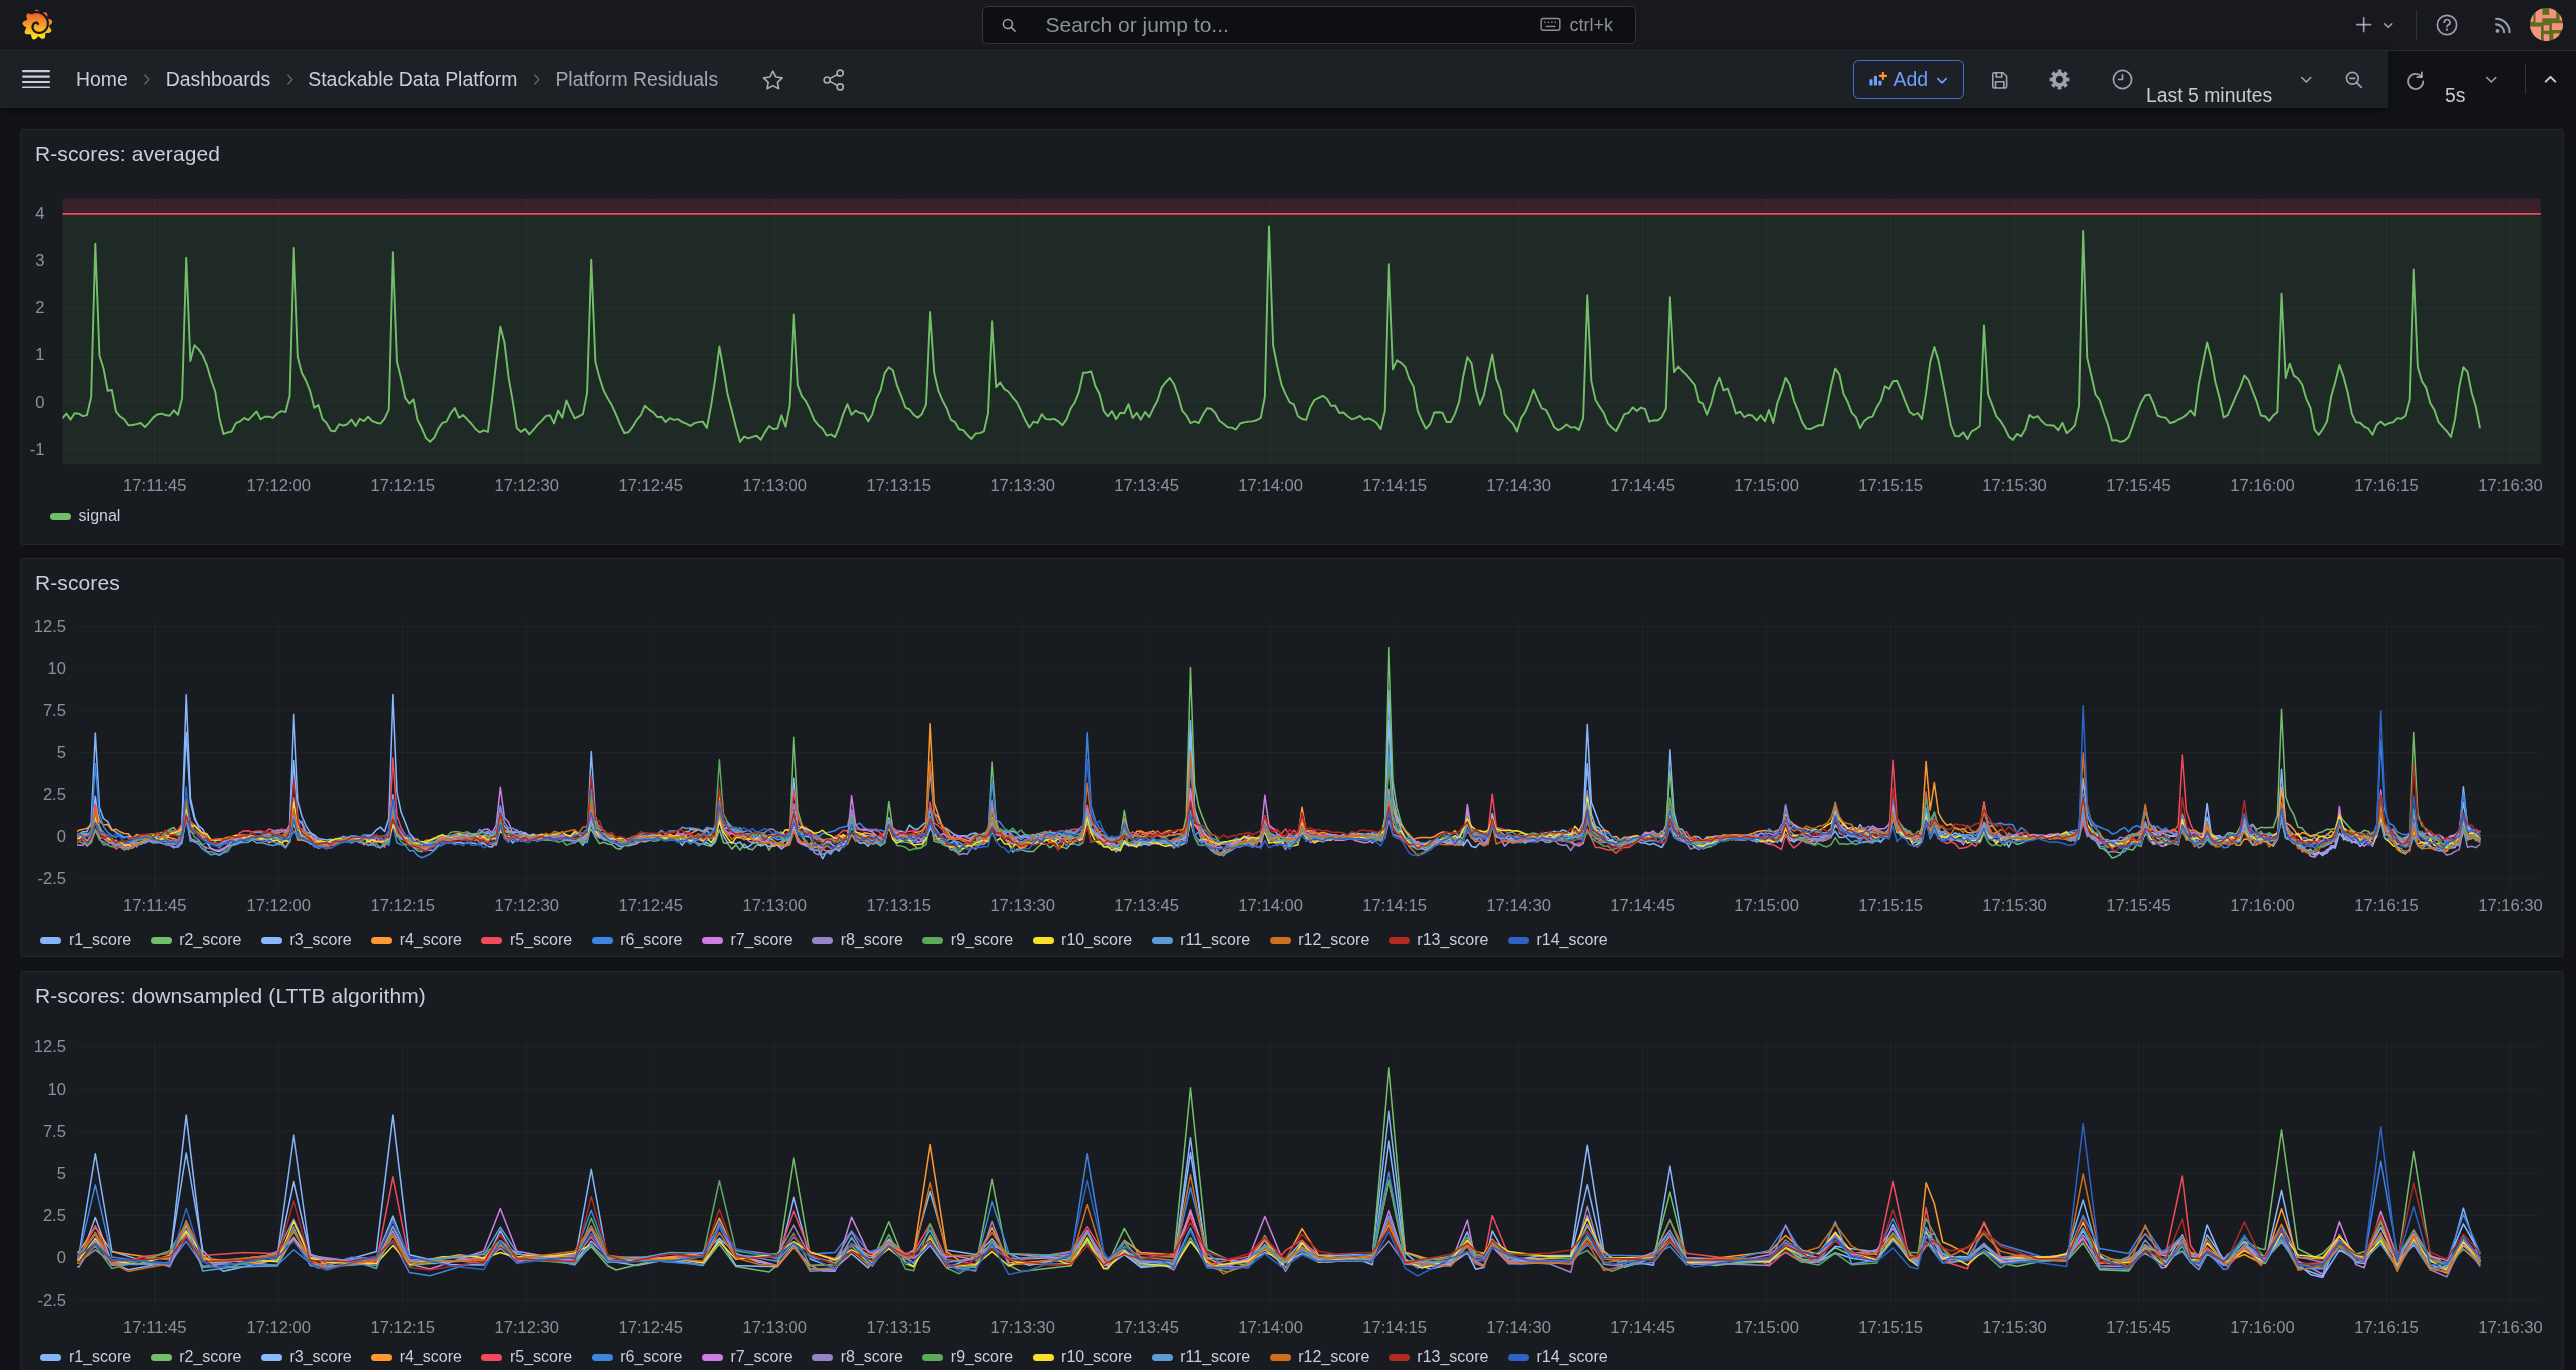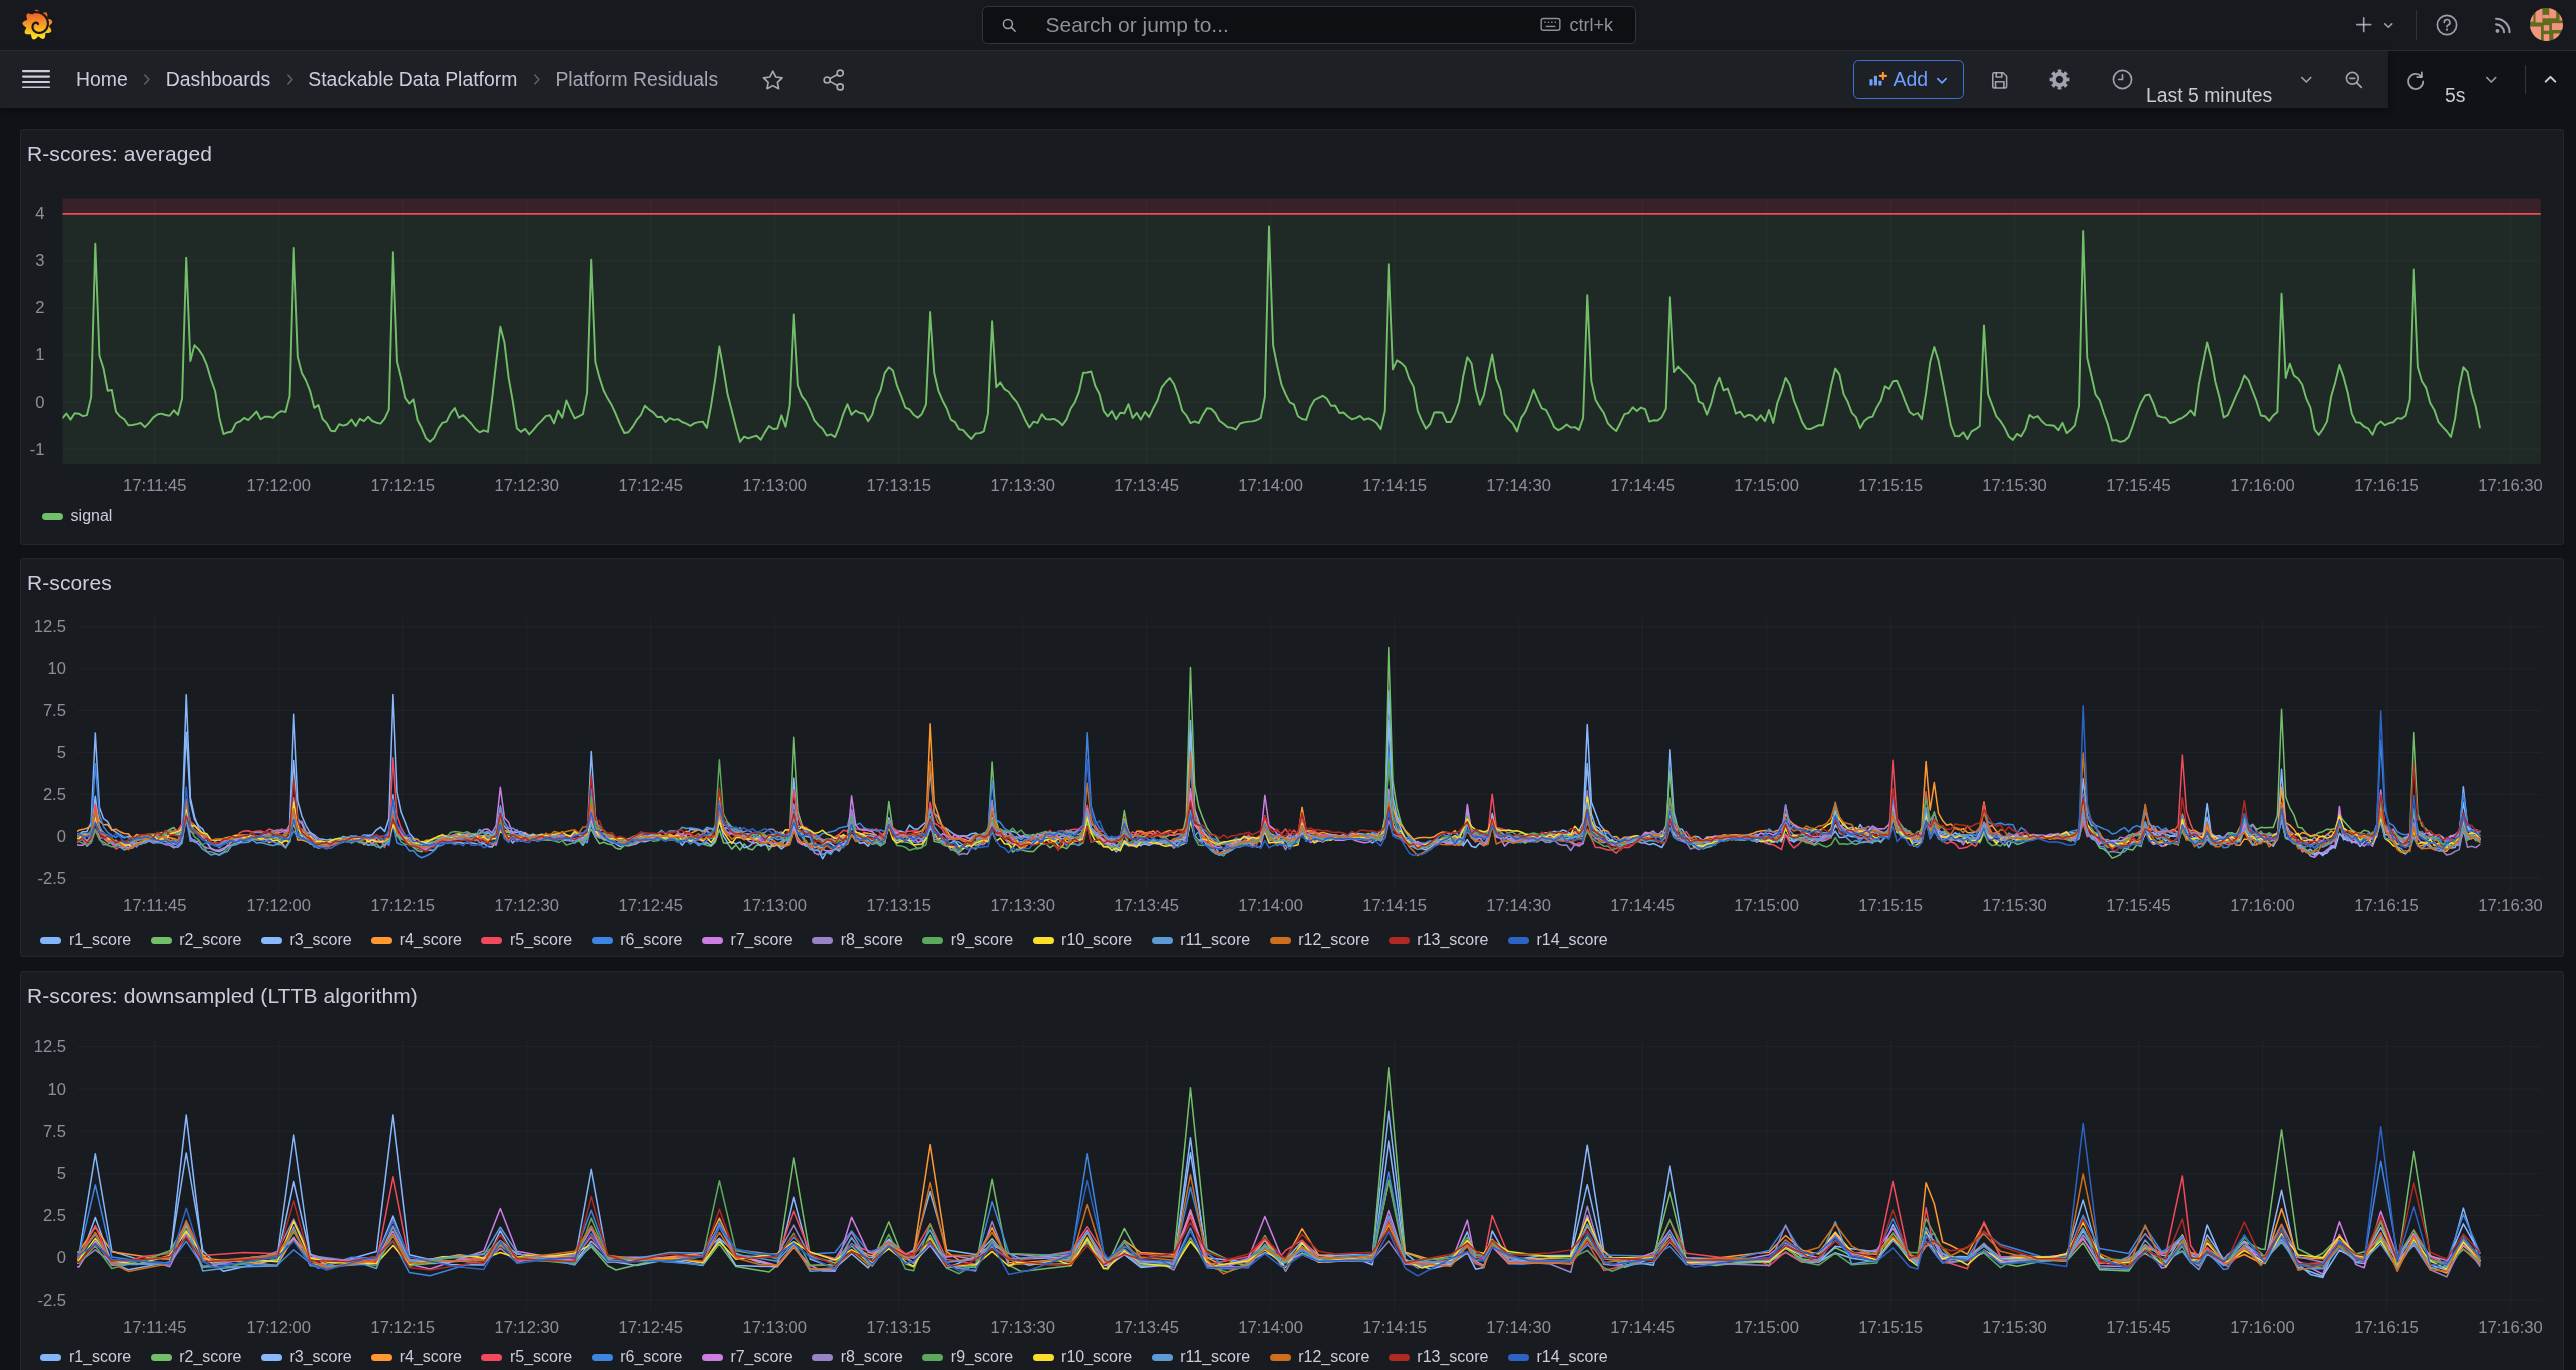--- a/index.html
+++ b/index.html
@@ -8,21 +8,21 @@
 .searchbox .kh{position:absolute;right:22px;display:flex;align-items:flex-start;gap:8.3px;color:#8e9097;font-size:18px}
 .toolbar{position:absolute;left:0;top:51px;width:2388px;height:57px;background:#1d2025;box-shadow:0 2.8px 7px rgba(0,0,0,0.45)}
 .crumbs{position:absolute;left:76px;top:0;height:57px;display:flex;align-items:center;font-size:19.4px;color:#ccccdc}
 .crumbs .sep{margin:0 14.5px;display:flex}
 .crumbs .cur{color:rgba(204,204,220,0.78)}
 .addbtn{position:absolute;left:1853px;top:9px;width:111px;height:39px;border:0.7px solid #3D71D9;border-radius:5.5px;display:flex;align-items:center;justify-content:center;gap:7px;color:#6E9FFF;font-size:19.4px;font-weight:500}
 .tbicon{position:absolute;top:0;height:57px;display:flex;align-items:center}
 .tbtext{position:absolute;top:16px;height:57px;display:flex;align-items:center;color:#c9cad2;font-size:19.4px}
 .vdiv{position:absolute;left:2525px;top:14px;width:0.7px;height:29px;background:#34363c}
 .panel{position:absolute;left:20px;width:2544px;background:#181b1f;border:0.7px solid #24262c;border-radius:2.8px}
-.ptitle{position:absolute;left:6px;top:11.8px;font-size:21px;font-weight:500;color:#ccccdc;letter-spacing:0.1px}
+.ptitle{position:absolute;left:14px;top:11.8px;font-size:21px;font-weight:500;color:#ccccdc;letter-spacing:0.1px}
 .legend{position:absolute;display:flex;align-items:center;font-size:16px;color:#ccccdc}
 .legend .li{display:flex;align-items:center;margin-right:19.4px;white-space:nowrap}
 .legend .sw{display:inline-block;width:21px;height:7px;border-radius:3.5px;margin-right:7.6px}
 </style></head><body>
 <div class="topbar">
     <svg width="33" height="33" viewBox="0 0 48 48" style="position:absolute;left:21.4px;top:8.3px">
 <defs>
         <linearGradient id="glg" x1="0" y1="1" x2="0" y2="0">
 <stop offset="0" stop-color="#FCEE1F"></stop>
           <stop offset="0.9" stop-color="#F15B2A"></stop>
@@ -230,21 +230,21 @@
       <text x="2343.8" y="521" font-size="24" fill="rgba(204,204,220,0.65)" text-anchor="middle">17:14:45</text>
       <text x="2523.0" y="521" font-size="24" fill="rgba(204,204,220,0.65)" text-anchor="middle">17:15:00</text>
       <text x="2702.2" y="521" font-size="24" fill="rgba(204,204,220,0.65)" text-anchor="middle">17:15:15</text>
       <text x="2881.4" y="521" font-size="24" fill="rgba(204,204,220,0.65)" text-anchor="middle">17:15:30</text>
       <text x="3060.6" y="521" font-size="24" fill="rgba(204,204,220,0.65)" text-anchor="middle">17:15:45</text>
       <text x="3239.8" y="521" font-size="24" fill="rgba(204,204,220,0.65)" text-anchor="middle">17:16:00</text>
       <text x="3419.0" y="521" font-size="24" fill="rgba(204,204,220,0.65)" text-anchor="middle">17:16:15</text>
       <text x="3598.2" y="521" font-size="24" fill="rgba(204,204,220,0.65)" text-anchor="middle">17:16:30</text>
     </svg>
     <div class="ptitle">R-scores: averaged</div>
-    <div class="legend" style="left:21px;top:377px">
+    <div class="legend" style="left:29px;top:377px">
       <span class="li"><span class="sw" style="background:#73BF69"></span>signal</span>
     </div>
   </div>
 <div class="panel" style="top:558px;height:399px">
     <svg width="2544" height="400" style="position:absolute;left:0;top:0" viewBox="0 0 3677 578">
       <defs>
         <clipPath id="c2">
           <rect x="81" y="86" width="3561" height="396"></rect>
         </clipPath>
       </defs>

